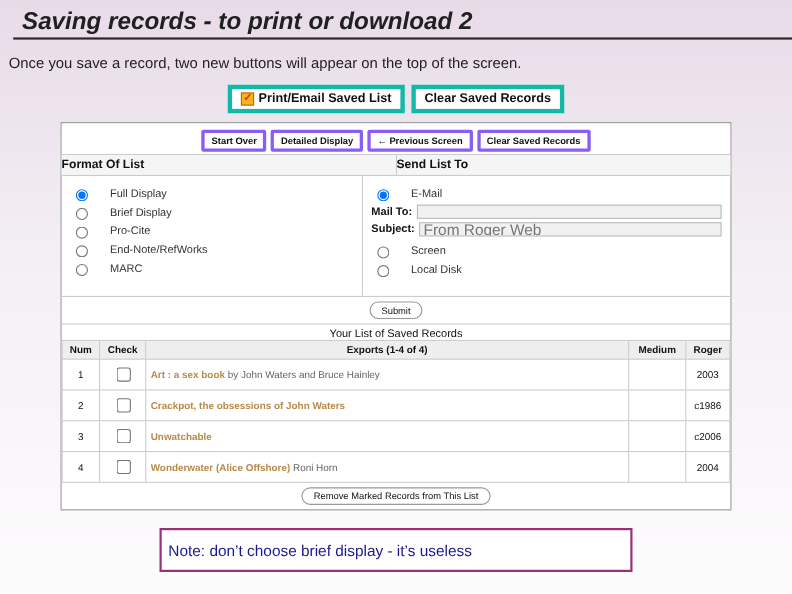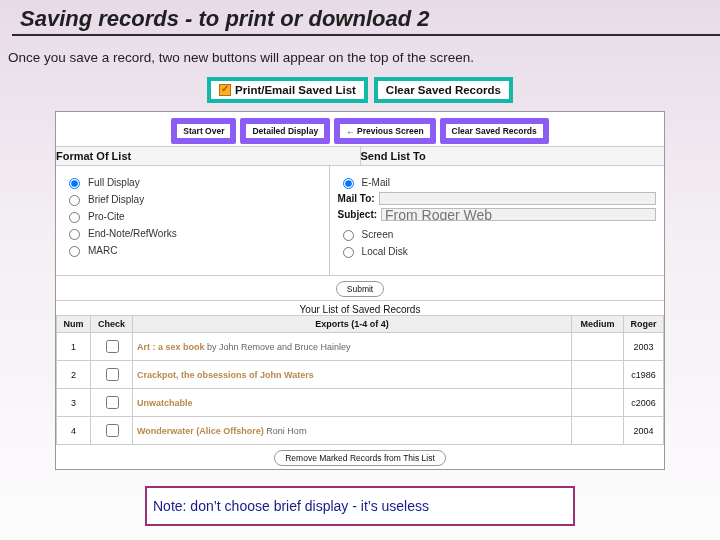--- a/index.html
+++ b/index.html
@@ -67,21 +67,21 @@
     background: #fff;
   }
   .tiny-btn-row {
     display: flex;
     gap: 4px;
     justify-content: center;
     padding: 6px 6px 2px 6px;
   }
   .tiny-btn {
     background: #fff;
-    border: 6px solid #8b5cf6;
+    border: 3px solid #8b5cf6;
     border-radius: 2px;
     font-size: 8.5px;
     padding: 2px 6px;
     font-weight: bold;
     cursor: pointer;
   }
   .two-col-head {
     display: flex;
     border-top: 1px solid #ccc;
   }
@@ -105,21 +105,21 @@
     border-right: 1px solid #ccc;
     padding: 6px 8px;
   }
   .col-right {
     flex: 1;
     padding: 6px 8px;
   }
   .opt-row {
     display: flex;
     align-items: center;
-    gap: 5px;
+    gap: 17px;
     font-size: 10px;
     margin: 3px 0;
     color: #333;
   }
   .opt-row input[type=radio] {
     width: 11px; height: 11px;
   }
   .mail-line {
     display: flex;
     align-items: center;
@@ -273,21 +273,21 @@
           <th>Check</th>
           <th>Exports (1-4 of 4)</th>
           <th>Medium</th>
           <th>Roger</th>
         </tr>
       </thead>
       <tbody>
         <tr>
           <td class="num">1</td>
           <td class="chk"><input type="checkbox" style=""></td>
-          <td><a href="#" class="rec-link">Art : a sex book</a><span class="rec-by"> by John Remove and Bruce Hainley</span></td>
+          <td><a href="#" class="rec-link">Art : a sex book</a><span class="rec-by"> by John Waters and Bruce Hainley</span></td>
           <td class="med"></td>
           <td class="yr">2003</td>
         </tr>
         <tr>
           <td class="num">2</td>
           <td class="chk"><input type="checkbox" style=""></td>
           <td><a href="#" class="rec-link">Crackpot, the obsessions of John Waters</a><span class="rec-by"></span></td>
           <td class="med"></td>
           <td class="yr">c1986</td>
         </tr>

